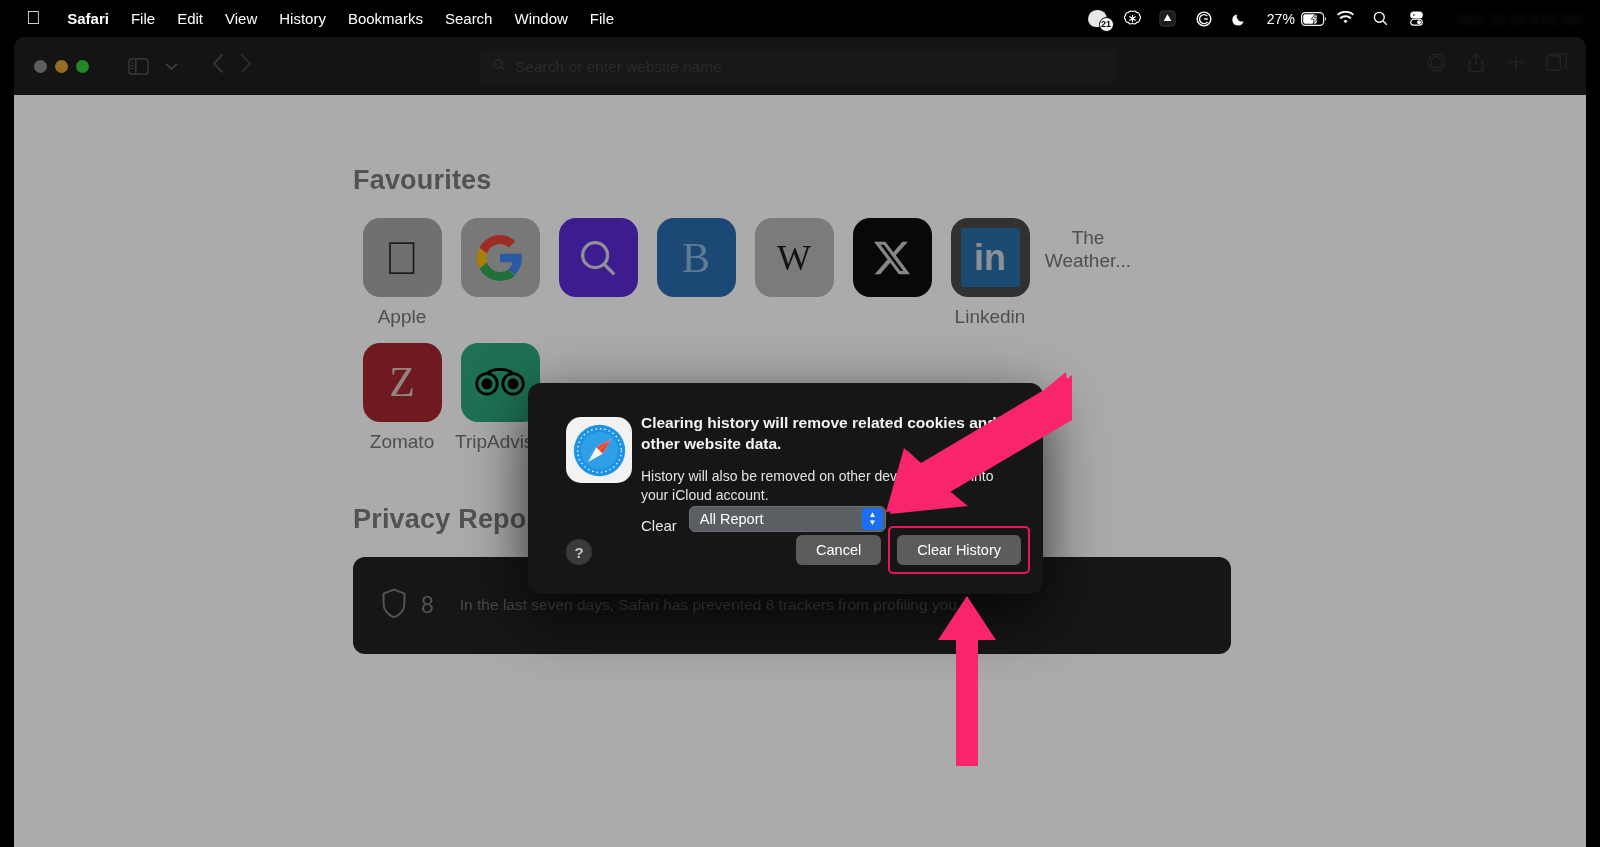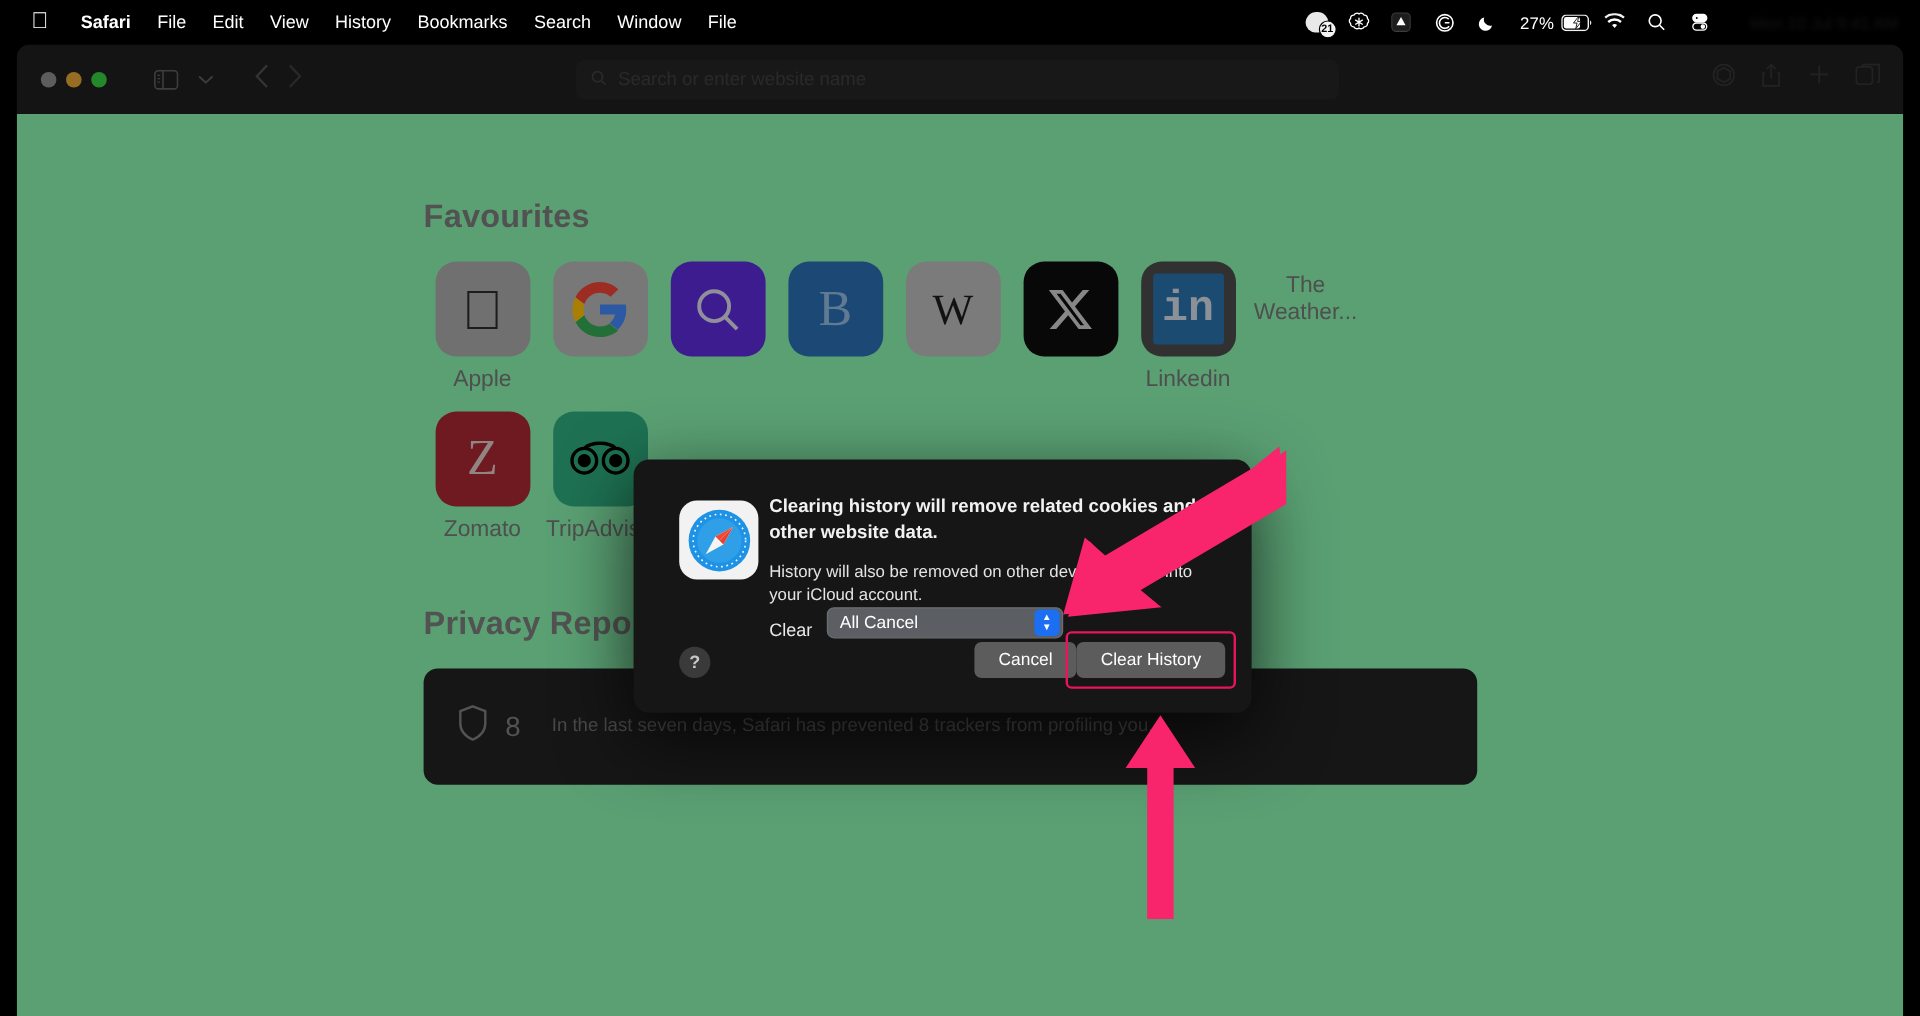--- a/index.html
+++ b/index.html
@@ -65,21 +65,21 @@
   }
   .addr-ph { color: #3f3f3f; font-size: 15.5px; }
   .addr-search-ic { color: #3f3f3f; font-size: 13px; }
 
   .tb-group-right { position: absolute; right: 18px; top: 13px;
       display: flex; align-items: center; gap: 16px; }
   .tb-ic { color: #343434; width: 24px; height: 24px;
            display: flex; align-items: center; justify-content: center; }
 
   
-  .content { position: relative; width: 100%; height: 752px; background: #86efac;
+  .content { position: relative; width: 100%; height: 752px; background: #ffffff;
              padding: 70px 0 4px 0; }
   .sec-title { color: #7b7b7b; font-size: 27px; font-weight: bold;
                margin-left: 339px; margin-bottom: 22px; letter-spacing: .2px; }
 
   .fav-grid { margin-left: 339px; display: flex; flex-wrap: wrap; width: 880px; }
   .fav { width: 98px; margin-right: 0; margin-bottom: 14px; text-align: center; }
   .fav-tile { width: 79px; height: 79px; border-radius: 17px; margin: 0 auto;
               display: flex; align-items: center; justify-content: center;
               overflow: hidden; position: relative; }
   .fav-label { color: #767676; font-size: 19px; margin-top: 9px;
@@ -117,21 +117,21 @@
   .popup-val { color: #fff; font-size: 14.5px; }
   .popup-stepper { position: absolute; right: 2px; top: 1px; width: 21px; height: 22px;
       background: #1c6ef2; border-radius: 4px; display: flex; flex-direction: column;
       align-items: center; justify-content: center; color: #fff; font-size: 8px; line-height: 8px; }
 
   .helpbtn { position: absolute; left: 38px; top: 156px; width: 26px; height: 26px;
              border-radius: 50%; background: #3a3a3a; color: #c9c9c9;
              display: flex; align-items: center; justify-content: center;
              font-size: 15px; font-weight: bold; }
   .dlg-buttons { position: absolute; right: 22px; top: 152px; display: flex;
-                 align-items: center; }
+                 align-items: center; gap: 16px; }
   .btn { height: 30px; border-radius: 6px; background: #5c5c5c; color: #fff;
          font-size: 14.5px; display: flex; align-items: center; justify-content: center;
          padding: 0 20px; }
   .btn-highlight { position: relative; }
   .btn-ring { position: absolute; left: -9px; top: -9px; right: -9px; bottom: -9px;
               border: 2.5px solid #e8155e; border-radius: 5px; }
 
   
   .ann { position: absolute; z-index: 55; pointer-events: none; }
   .ann-diag { left: 876px; top: 372px; }
@@ -350,21 +350,21 @@
             <svg width="40" height="40" viewBox="0 0 24 24" fill="#c9c9c9">
               <path d="M18.2 2.2h3.3l-7.2 8.2 8.5 11.3h-6.7l-5.2-6.9-6 6.9H1.6l7.7-8.8L1.2 2.2h6.9l4.7 6.3zm-1.2 17.6h1.8L7.1 4.1H5.1z"></path>
             </svg>
           </div>
           <div class="fav-label"></div>
         </div>
 
         <div class="fav">
           <div class="fav-tile" style="background:#4a4a4a;">
             <div style="width:59px;height:59px;background:#2a71ab;border-radius:3px;display:flex;align-items:center;justify-content:center;">
-              <span style="color:#cfd9e2;font-size:36px;font-weight:bold;font-family:Liberation Mono, monospace;line-height:1;">in</span>
+              <span style="color:#cfd9e2;font-size:36px;font-weight:bold;font-family:Liberation Sans, sans-serif;line-height:1;">in</span>
             </div>
           </div>
           <div class="fav-label">Linkedin</div>
         </div>
 
         <div class="fav">
           <div class="fav-label">The Weather...</div>
         </div>
 
         <div class="fav">
@@ -421,21 +421,21 @@
     </div>
 
     <div class="dlg-body">
       <div class="dlg-title">Clearing history will remove related cookies and other website data.</div>
       <div class="dlg-sub">History will also be removed on other devices signed into your iCloud account.</div>
     </div>
 
     <div class="clear-row">
       <span class="clear-lbl">Clear</span>
       <div class="popup">
-        <span class="popup-val">All Cancel</span>
+        <span class="popup-val">All Report</span>
         <span class="popup-stepper">
           <span>▲</span>
             <span>▼</span>
         </span>
       </div>
     </div>
 
     <div class="helpbtn">?</div>
 
     <div class="dlg-buttons">

